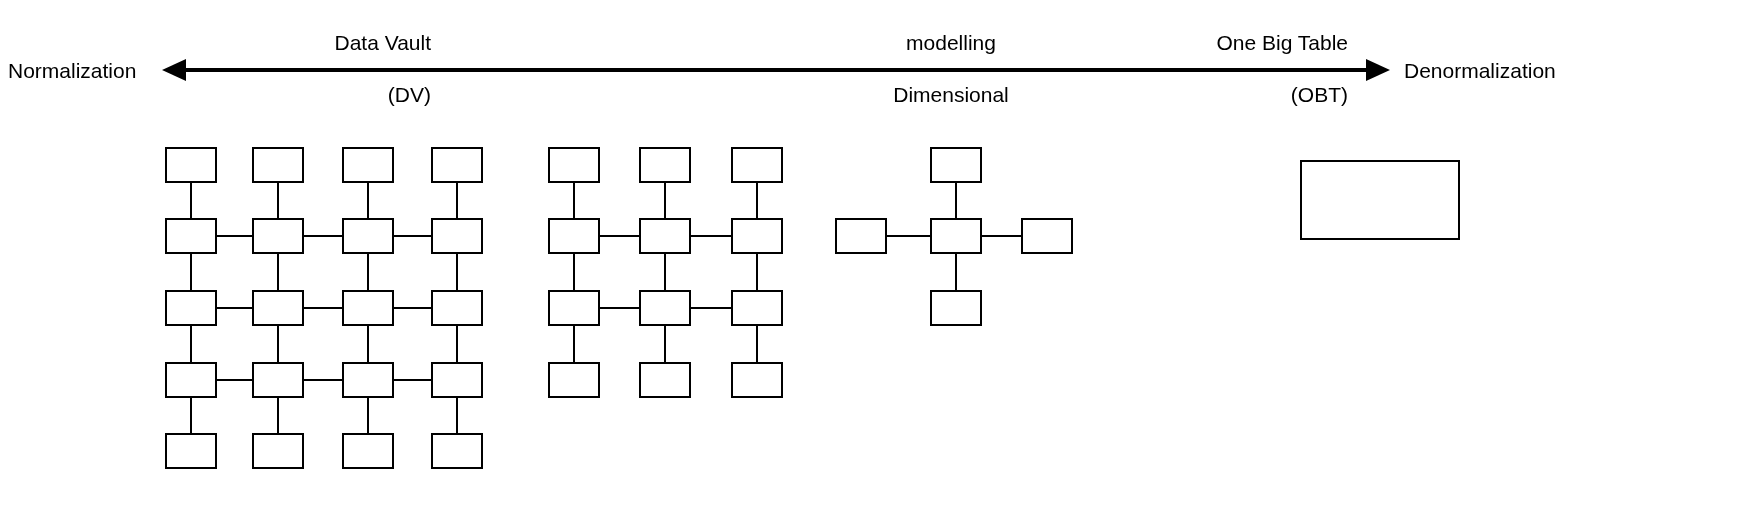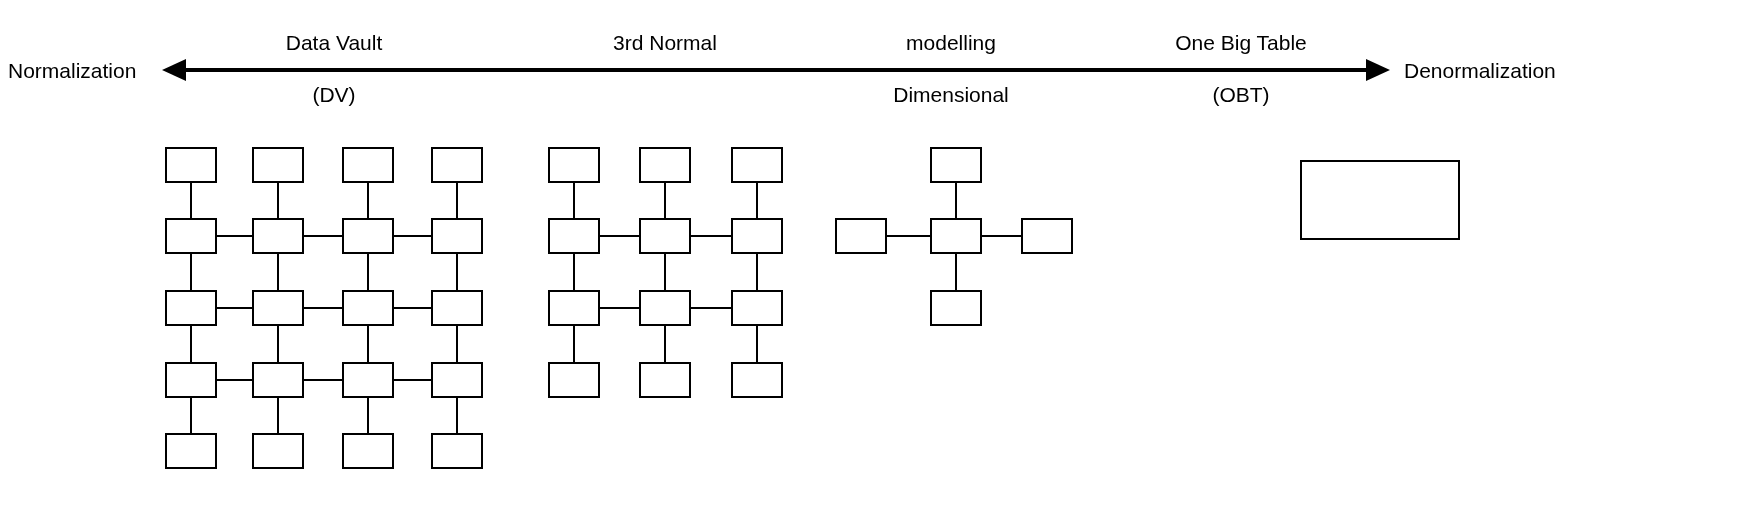--- a/index.html
+++ b/index.html
@@ -42,24 +42,24 @@
   
   .col-header {
     position: absolute;
     top: 4px;
     font-size: 21px;
     line-height: 26px;
     text-align: center;
     white-space: pre-line;
     color: #000;
   }
-  #header-dv   { left: 224px; width: 220px; }
+  #header-dv   { left: 211px; width: 220px; text-align: right; }
   #header-3nf  { left: 558px; width: 214px; }
   #header-dim  { left: 842px; width: 218px; }
-  #header-obt  { left: 1134px; width: 214px; }
+  #header-obt  { left: 1134px; width: 214px; text-align: right; }
 
   
   #diagrams {
     position: absolute;
     left: 0;
     top: 0;
     width: 1742px;
     height: 524px;
   }
 
@@ -101,21 +101,20 @@
     <line x1="16" y1="22" x2="1216" y2="22" stroke="#000" stroke-width="4"></line>
     <polygon points="2,22 26,11 26,33" fill="#000"></polygon>
     <polygon points="1230,22 1206,11 1206,33" fill="#000"></polygon>
   </svg>
 
   <div class="col-header" id="header-dv">
     <div>Data Vault</div>
     <div>(DV)</div>
   </div>
   <div class="col-header" id="header-3nf">
-    <div>3rd Normal</div>
   </div>
   <div class="col-header" id="header-dim">
     <div>modelling</div>
     <div>Dimensional</div>
   </div>
   <div class="col-header" id="header-obt">
     <div>One Big Table</div>
     <div>(OBT)</div>
   </div>
 

